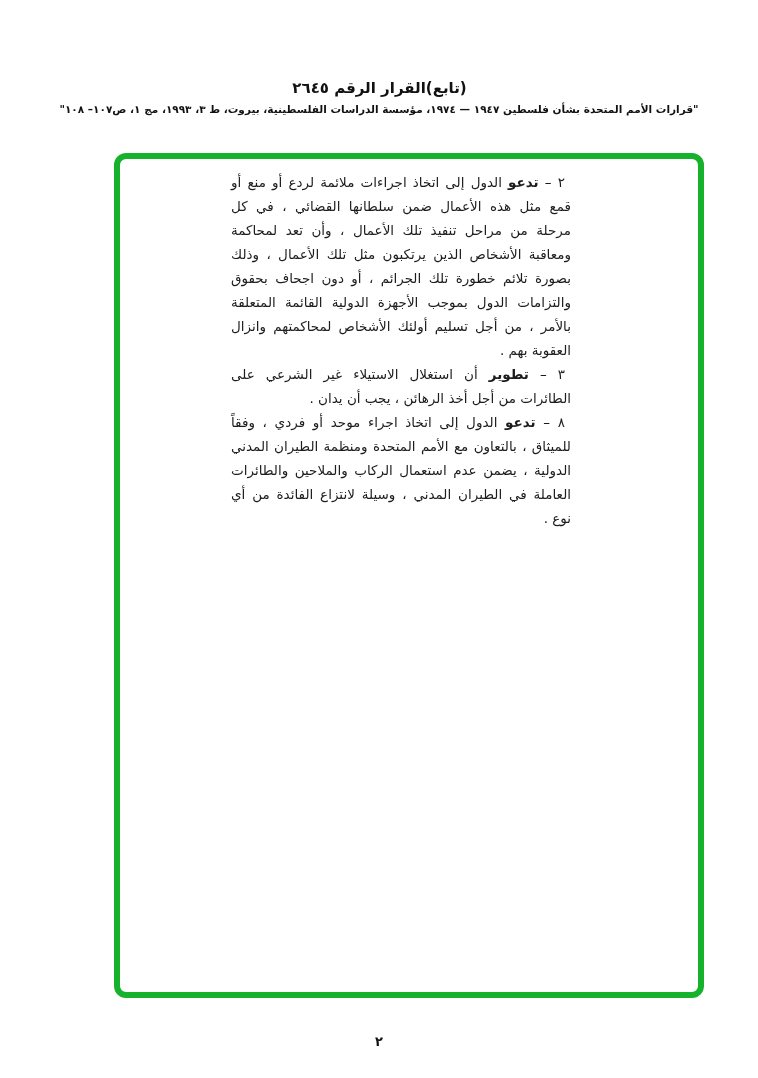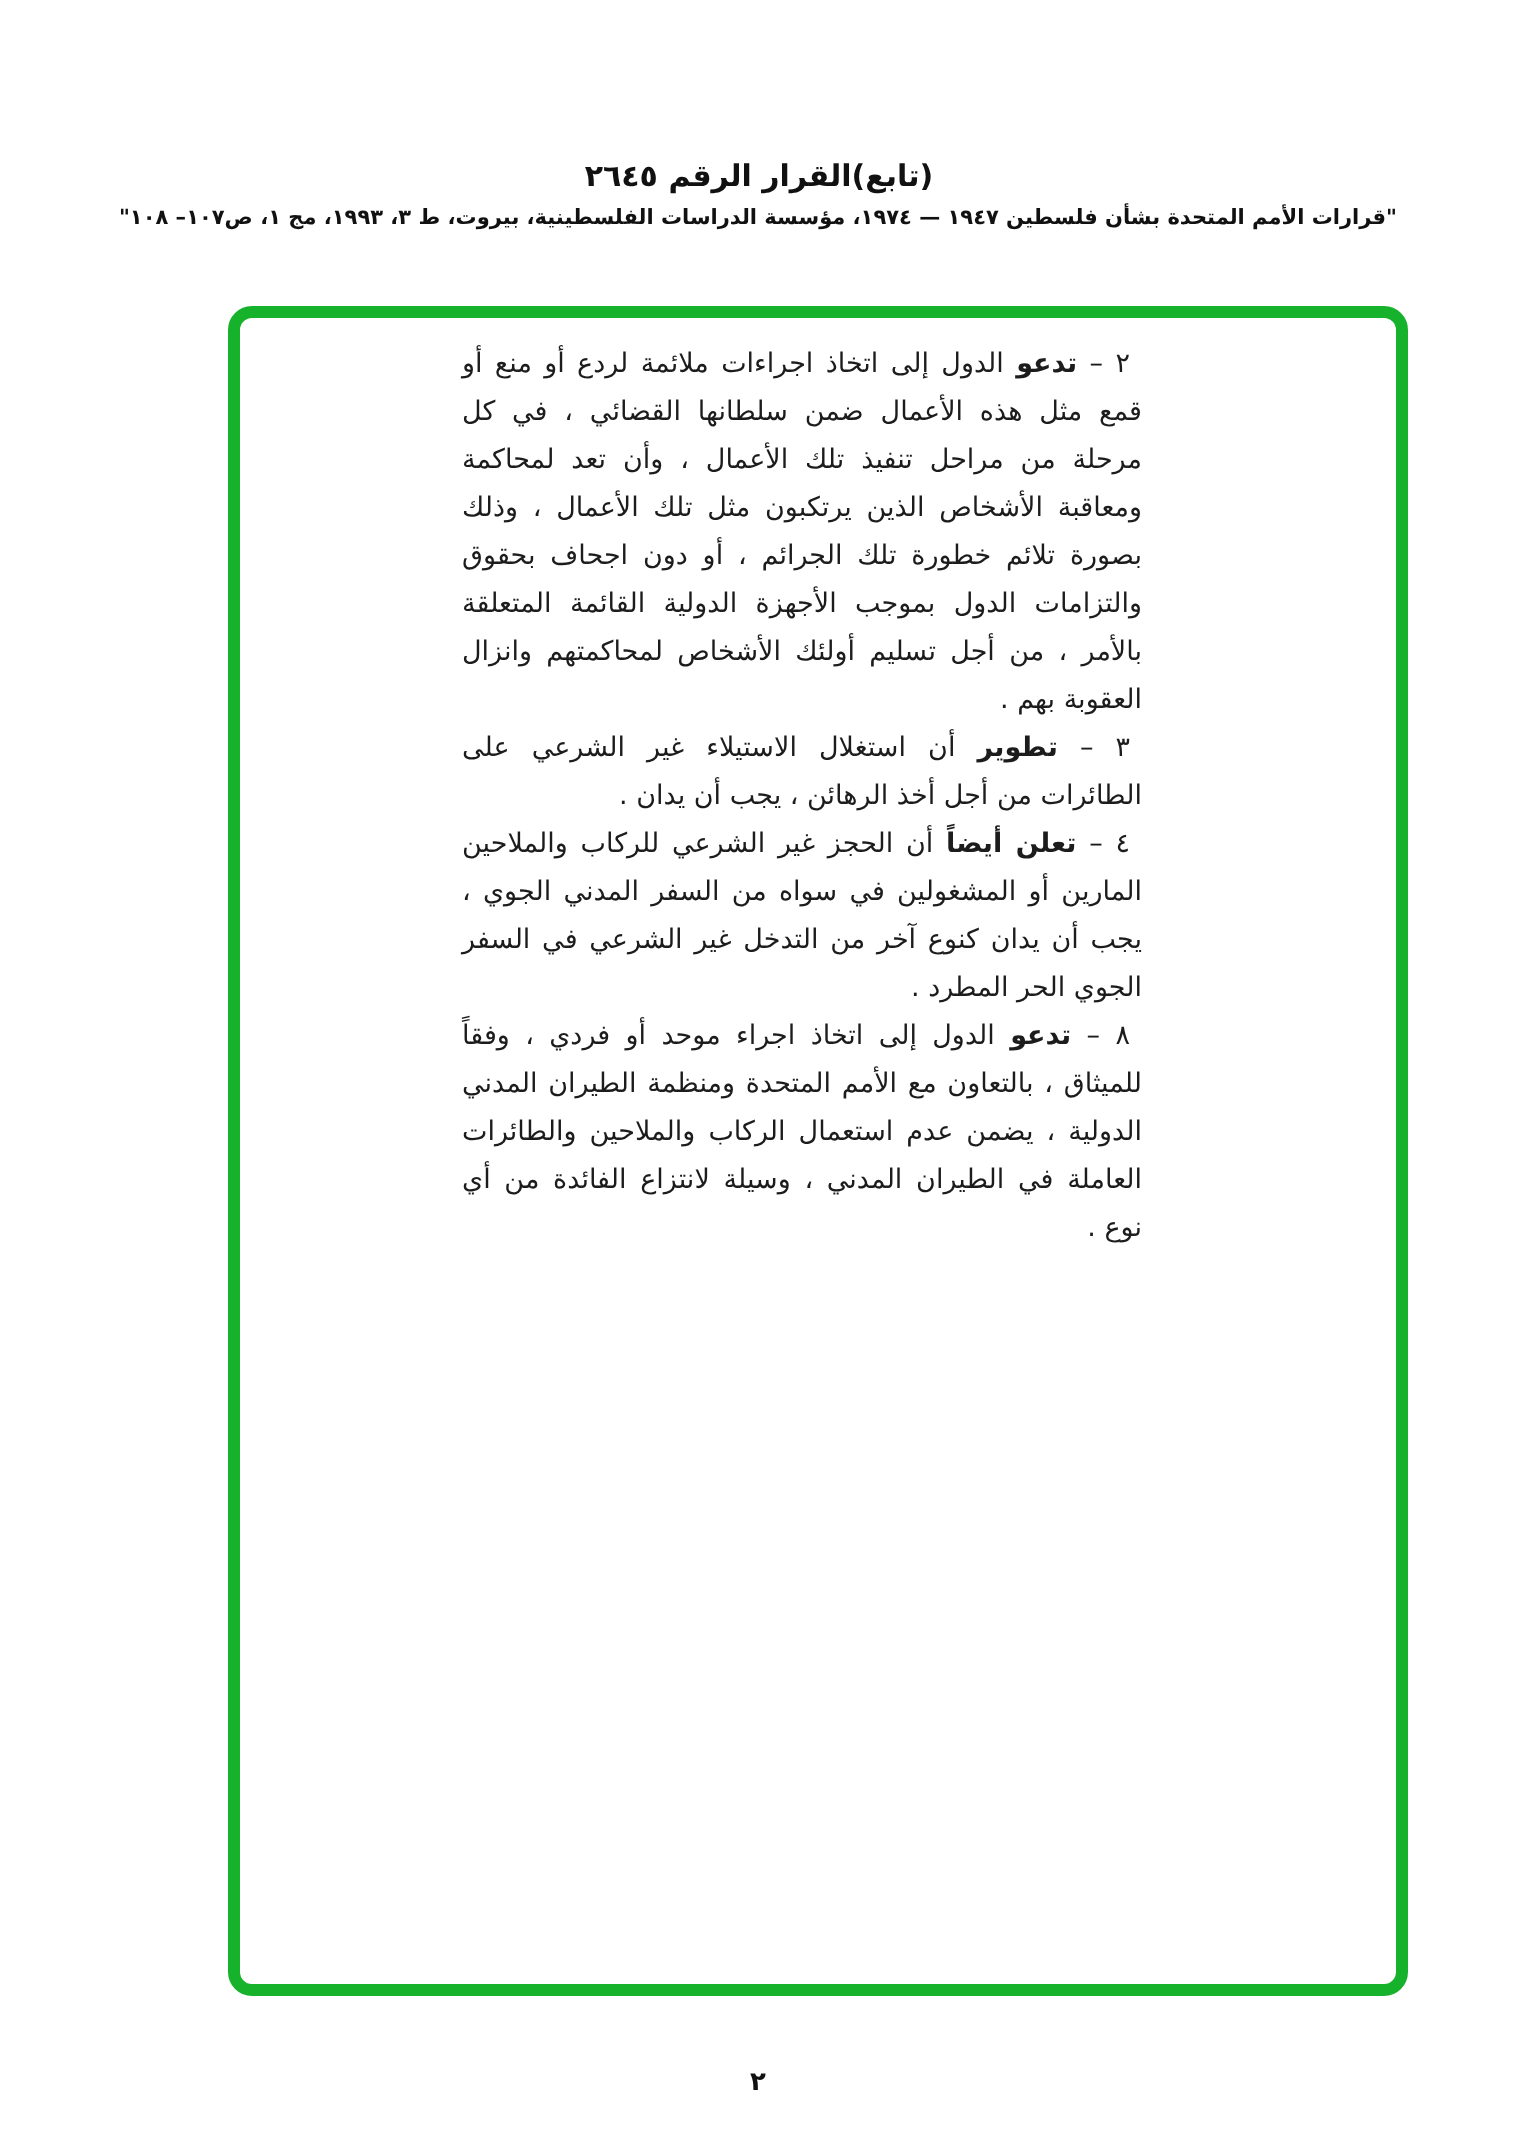--- a/index.html
+++ b/index.html
@@ -91,23 +91,20 @@
   <div class="green-box" style="border-color: rgb(23, 178, 44);">
     <div class="text-block">
 
     <p class="para">
         <span class="num">٢</span><span class="sep"> – </span><span class="lead">تدعو</span><span class="rest"> الدول إلى اتخاذ اجراءات ملائمة لردع أو منع أو قمع مثل هذه الأعمال ضمن سلطانها القضائي ، في كل مرحلة من مراحل تنفيذ تلك الأعمال ، وأن تعد لمحاكمة ومعاقبة الأشخاص الذين يرتكبون مثل تلك الأعمال ، وذلك بصورة تلائم خطورة تلك الجرائم ، أو دون اجحاف بحقوق والتزامات الدول بموجب الأجهزة الدولية القائمة المتعلقة بالأمر ، من أجل تسليم أولئك الأشخاص لمحاكمتهم وانزال العقوبة بهم .</span>
       </p>
         <p class="para">
         <span class="num">٣</span><span class="sep"> – </span><span class="lead">تطوير</span><span class="rest"> أن استغلال الاستيلاء غير الشرعي على الطائرات من أجل أخذ الرهائن ، يجب أن يدان .</span>
       </p>
         <p class="para">
-        <span class="num">٤</span><span class="sep"> – </span><span class="lead">تعلن أيضاً</span><span class="rest"> أن الحجز غير الشرعي للركاب والملاحين المارين أو المشغولين في سواه من السفر المدني الجوي ، يجب أن يدان كنوع آخر من التدخل غير الشرعي في السفر الجوي الحر المطرد .</span>
-      </p>
-        <p class="para">
         <span class="num">٨</span><span class="sep"> – </span><span class="lead">تدعو</span><span class="rest"> الدول إلى اتخاذ اجراء موحد أو فردي ، وفقاً للميثاق ، بالتعاون مع الأمم المتحدة ومنظمة الطيران المدني الدولية ، يضمن عدم استعمال الركاب والملاحين والطائرات العاملة في الطيران المدني ، وسيلة لانتزاع الفائدة من أي نوع .</span>
       </p>
       </div>
   </div>
 
   <div class="pageno">٢</div>
 
 </div>
 
 </body></html>

